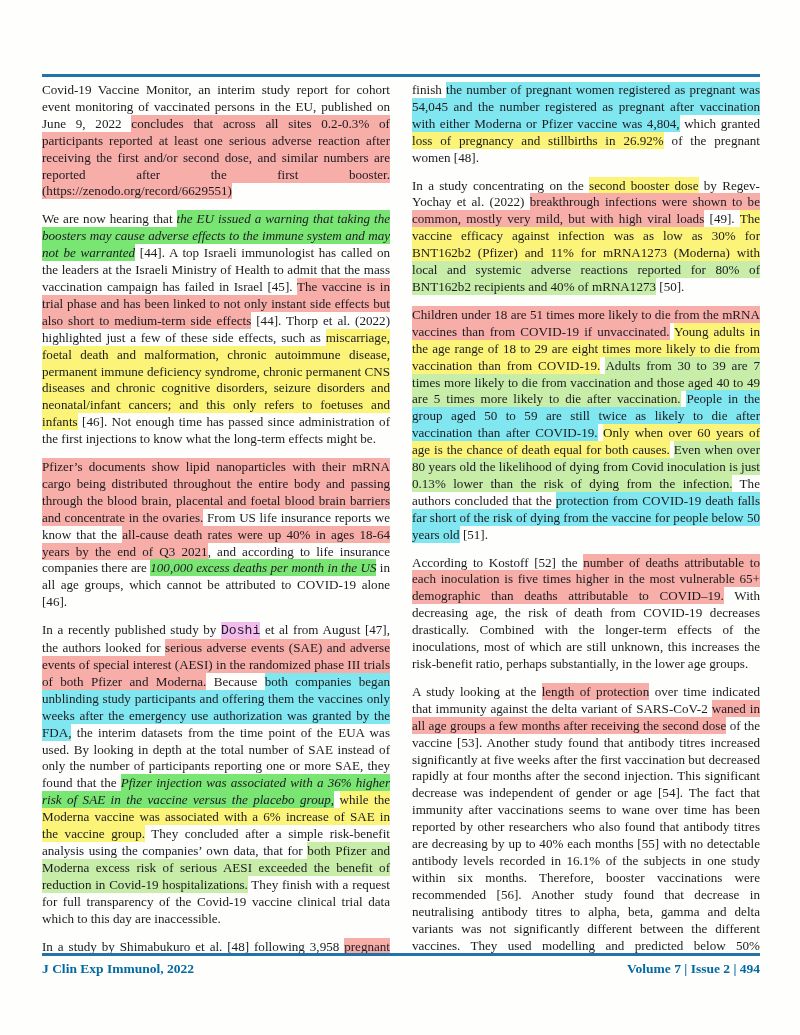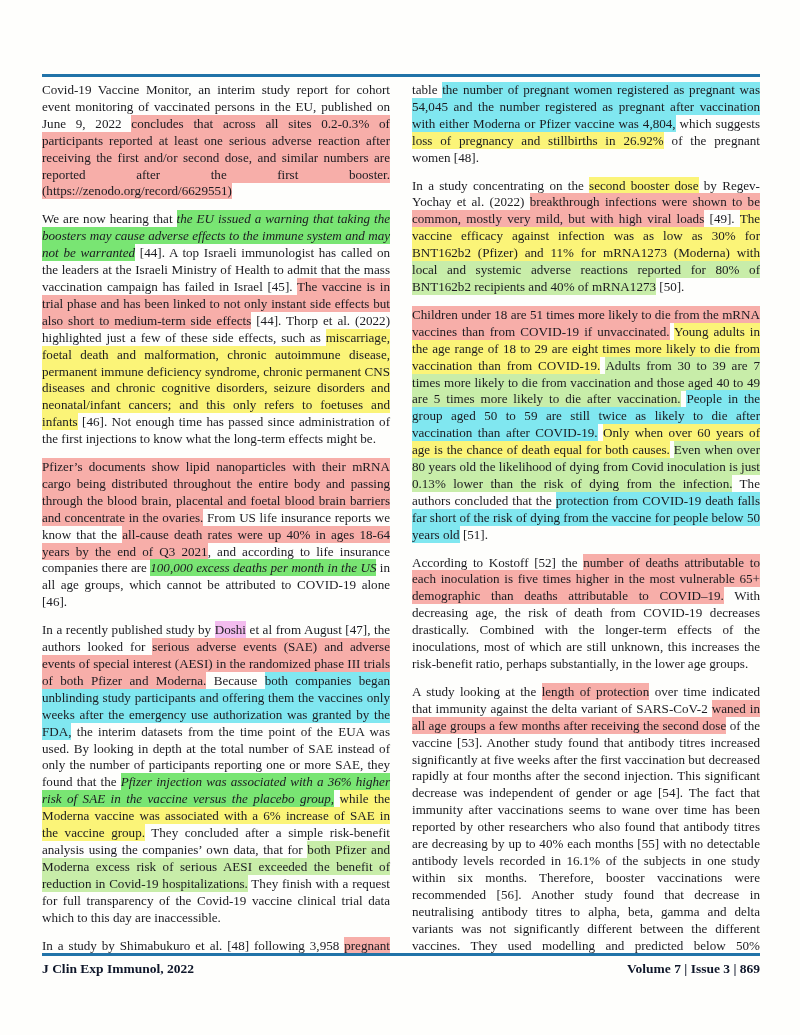--- a/index.html
+++ b/index.html
@@ -26,21 +26,21 @@
     font-size:13.1px;line-height:16.9px;
     text-align:justify;
     hyphens:none;
   }
   .hl{padding:1px 0;}
   .hl-pink{background:var(--pink,#f7aea9);}
   .hl-green{background:var(--green,#79e573);font-style:italic;}
   .hl-lightgreen{background:var(--lightgreen,#c8eda9);}
   .hl-yellow{background:var(--yellow,#fbf478);}
   .hl-cyan{background:var(--cyan,#80e7f0);}
-  .hl-purple{background:var(--purple,#f3bcef);}
+  .hl-purple{background:var(--purple,#f3bcef);font-family:Liberation Mono, monospace;}
   .footer{
     position:absolute;left:42px;top:953px;width:718px;
     border-top:3px solid var(--accent,#2173a8);
     padding-top:5px;
     display:flex;justify-content:space-between;
     font-weight:bold;font-size:13.5px;
     color:#176fa3;
   }
 </style>
 </head>
@@ -50,24 +50,24 @@
   <div class="top-rule"></div>
   <div class="columns">
     <div class="col">
         <p class="para"><span>Covid-19 Vaccine Monitor, an interim study report for cohort event monitoring of vaccinated persons in the EU, published on June 9, 2022 </span><span class="hl hl-pink">concludes that across all sites 0.2-0.3% of participants reported at least one serious adverse reaction after receiving the first and/or second dose, and similar numbers are reported after the first booster. (https://zenodo.org/record/6629551)</span></p>
         <p class="para"><span>We are now hearing that </span><span class="hl hl-green">the EU issued a warning that taking the boosters may cause adverse effects to the immune system and may not be warranted</span><span> [44]. A top Israeli immunologist has called on the leaders at the Israeli Ministry of Health to admit that the mass vaccination campaign has failed in Israel [45]. </span><span class="hl hl-pink">The vaccine is in trial phase and has been linked to not only instant side effects but also short to medium-term side effects</span><span> [44]. Thorp et al. (2022) highlighted just a few of these side effects, such as </span><span class="hl hl-yellow">miscarriage, foetal death and malformation, chronic autoimmune disease, permanent immune deficiency syndrome, chronic permanent CNS diseases and chronic cognitive disorders, seizure disorders and neonatal/infant cancers; and this only refers to foetuses and infants</span><span> [46]. Not enough time has passed since administration of the first injections to know what the long-term effects might be.</span></p>
         <p class="para"><span class="hl hl-pink">Pfizer’s documents show lipid nanoparticles with their mRNA cargo being distributed throughout the entire body and passing through the blood brain, placental and foetal blood brain barriers and concentrate in the ovaries.</span><span> From US life insurance reports we know that the </span><span class="hl hl-pink">all-cause death rates were up 40% in ages 18-64 years by the end of Q3 2021</span><span>, and according to life insurance companies there are </span><span class="hl hl-green">100,000 excess deaths per month in the US</span><span> in all age groups, which cannot be attributed to COVID-19 alone [46].</span></p>
         <p class="para"><span>In a recently published study by </span><span class="hl hl-purple">Doshi</span><span> et al from August [47], the authors looked for </span><span class="hl hl-pink">serious adverse events (SAE) and adverse events of special interest (AESI) in the randomized phase III trials of both Pfizer and Moderna.</span><span> Because </span><span class="hl hl-cyan">both companies began unblinding study participants and offering them the vaccines only weeks after the emergency use authorization was granted by the FDA,</span><span> the interim datasets from the time point of the EUA was used. By looking in depth at the total number of SAE instead of only the number of participants reporting one or more SAE, they found that the </span><span class="hl hl-green">Pfizer injection was associated with a 36% higher risk of SAE in the vaccine versus the placebo group,</span><span> </span><span class="hl hl-yellow">while the Moderna vaccine was associated with a 6% increase of SAE in the vaccine group.</span><span> They concluded after a simple risk-benefit analysis using the companies’ own data, that for </span><span class="hl hl-lightgreen">both Pfizer and Moderna excess risk of serious AESI exceeded the benefit of reduction in Covid-19 hospitalizations.</span><span> They finish with a request for full transparency of the Covid-19 vaccine clinical trial data which to this day are inaccessible.</span></p>
         <p class="para"><span>In a study by Shimabukuro et al. [48] following 3,958 </span><span class="hl hl-pink">pregnant participants in the v-safe pregnancy registry</span></p>
       </div>
     <div class="col">
-        <p class="para"><span>table </span><span class="hl hl-cyan">the number of pregnant women registered as pregnant was 54,045 and the number registered as pregnant after vaccination with either Moderna or Pfizer vaccine was 4,804,</span><span> which suggests </span><span class="hl hl-yellow">loss of pregnancy and stillbirths in 26.92%</span><span> of the pregnant women [48].</span></p>
+        <p class="para"><span>finish </span><span class="hl hl-cyan">the number of pregnant women registered as pregnant was 54,045 and the number registered as pregnant after vaccination with either Moderna or Pfizer vaccine was 4,804,</span><span> which granted </span><span class="hl hl-yellow">loss of pregnancy and stillbirths in 26.92%</span><span> of the pregnant women [48].</span></p>
         <p class="para"><span>In a study concentrating on the </span><span class="hl hl-yellow">second booster dose</span><span> by Regev-Yochay et al. (2022) </span><span class="hl hl-pink">breakthrough infections were shown to be common, mostly very mild, but with high viral loads</span><span> [49]. </span><span class="hl hl-yellow">The vaccine efficacy against infection was as low as 30% for BNT162b2 (Pfizer) and 11% for mRNA1273 (Moderna) with</span><span class="hl hl-lightgreen"> local and systemic adverse reactions reported for 80% of BNT162b2 recipients and 40% of mRNA1273</span><span> [50].</span></p>
         <p class="para"><span class="hl hl-pink">Children under 18 are 51 times more likely to die from the mRNA vaccines than from COVID-19 if unvaccinated.</span><span> </span><span class="hl hl-yellow">Young adults in the age range of 18 to 29 are eight times more likely to die from vaccination than from COVID-19.</span><span> </span><span class="hl hl-lightgreen">Adults from 30 to 39 are 7 times more likely to die from vaccination and those aged 40 to 49 are 5 times more likely to die after vaccination.</span><span> </span><span class="hl hl-cyan">People in the group aged 50 to 59 are still twice as likely to die after vaccination than after COVID-19.</span><span> </span><span class="hl hl-yellow">Only when over 60 years of age is the chance of death equal for both causes.</span><span> </span><span class="hl hl-lightgreen">Even when over 80 years old the likelihood of dying from Covid inoculation is just 0.13% lower than the risk of dying from the infection.</span><span> The authors concluded that the </span><span class="hl hl-cyan">protection from COVID-19 death falls far short of the risk of dying from the vaccine for people below 50 years old</span><span> [51].</span></p>
         <p class="para"><span>According to Kostoff [52] the </span><span class="hl hl-pink">number of deaths attributable to each inoculation is five times higher in the most vulnerable 65+ demographic than deaths attributable to COVID–19.</span><span> With decreasing age, the risk of death from COVID-19 decreases drastically. Combined with the longer-term effects of the inoculations, most of which are still unknown, this increases the risk-benefit ratio, perhaps substantially, in the lower age groups.</span></p>
         <p class="para"><span>A study looking at the </span><span class="hl hl-pink">length of protection</span><span> over time indicated that immunity against the delta variant of SARS-CoV-2 </span><span class="hl hl-pink">waned in all age groups a few months after receiving the second dose</span><span> of the vaccine [53]. Another study found that antibody titres increased significantly at five weeks after the first vaccination but decreased rapidly at four months after the second injection. This significant decrease was independent of gender or age [54]. The fact that immunity after vaccinations seems to wane over time has been reported by other researchers who also found that antibody titres are decreasing by up to 40% each months [55] with no detectable antibody levels recorded in 16.1% of the subjects in one study within six months. Therefore, booster vaccinations were recommended [56]. Another study found that decrease in neutralising antibody titres to alpha, beta, gamma and delta variants was not significantly different between the different vaccines. They used modelling and predicted below 50% protection against symptomatic infection within the first year, also urgently recommending booster shots [57]. Scientists agree though, that introducing a booster too early</span></p>
       </div>
   </div>
-  <div class="footer" style="color: #0f172a;">
+  <div class="footer" style="color: #0369a1;">
     <span class="footer-left">J Clin Exp Immunol, 2022</span>
-    <span class="footer-right">Volume 7 | Issue 3 | 869</span>
+    <span class="footer-right">Volume 7 | Issue 2 | 494</span>
   </div>
 </div>
 
 </body></html>

